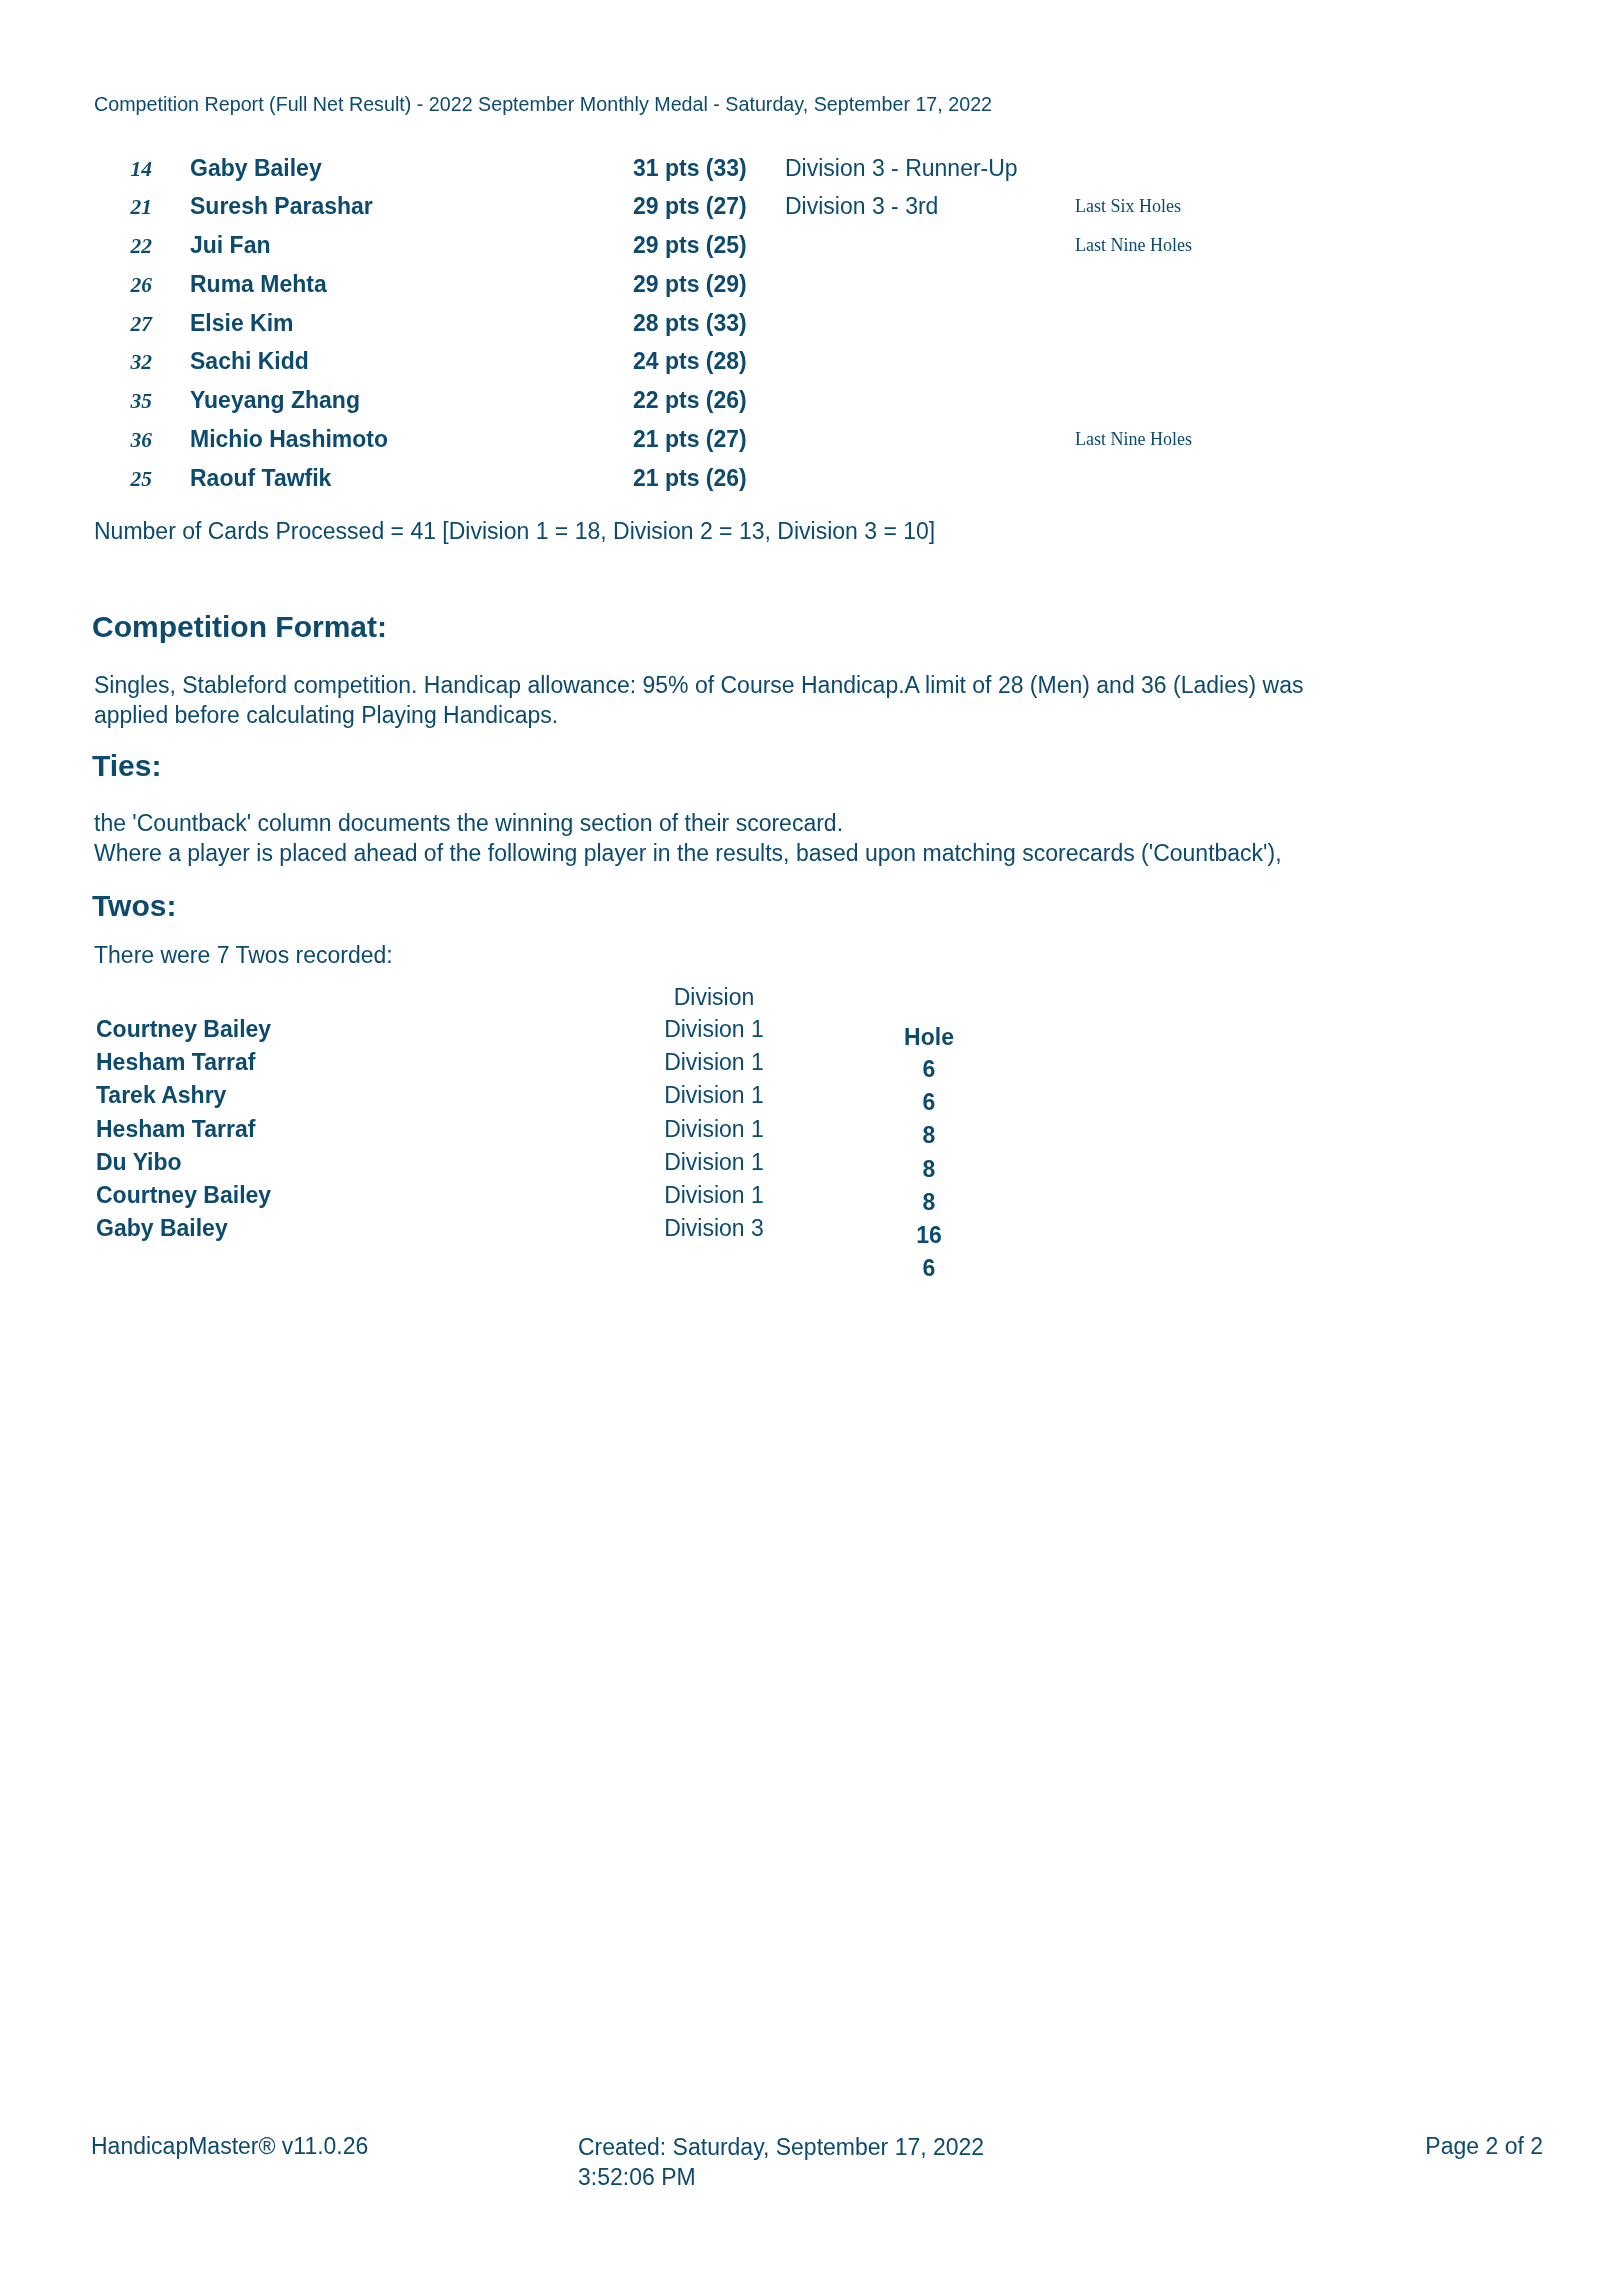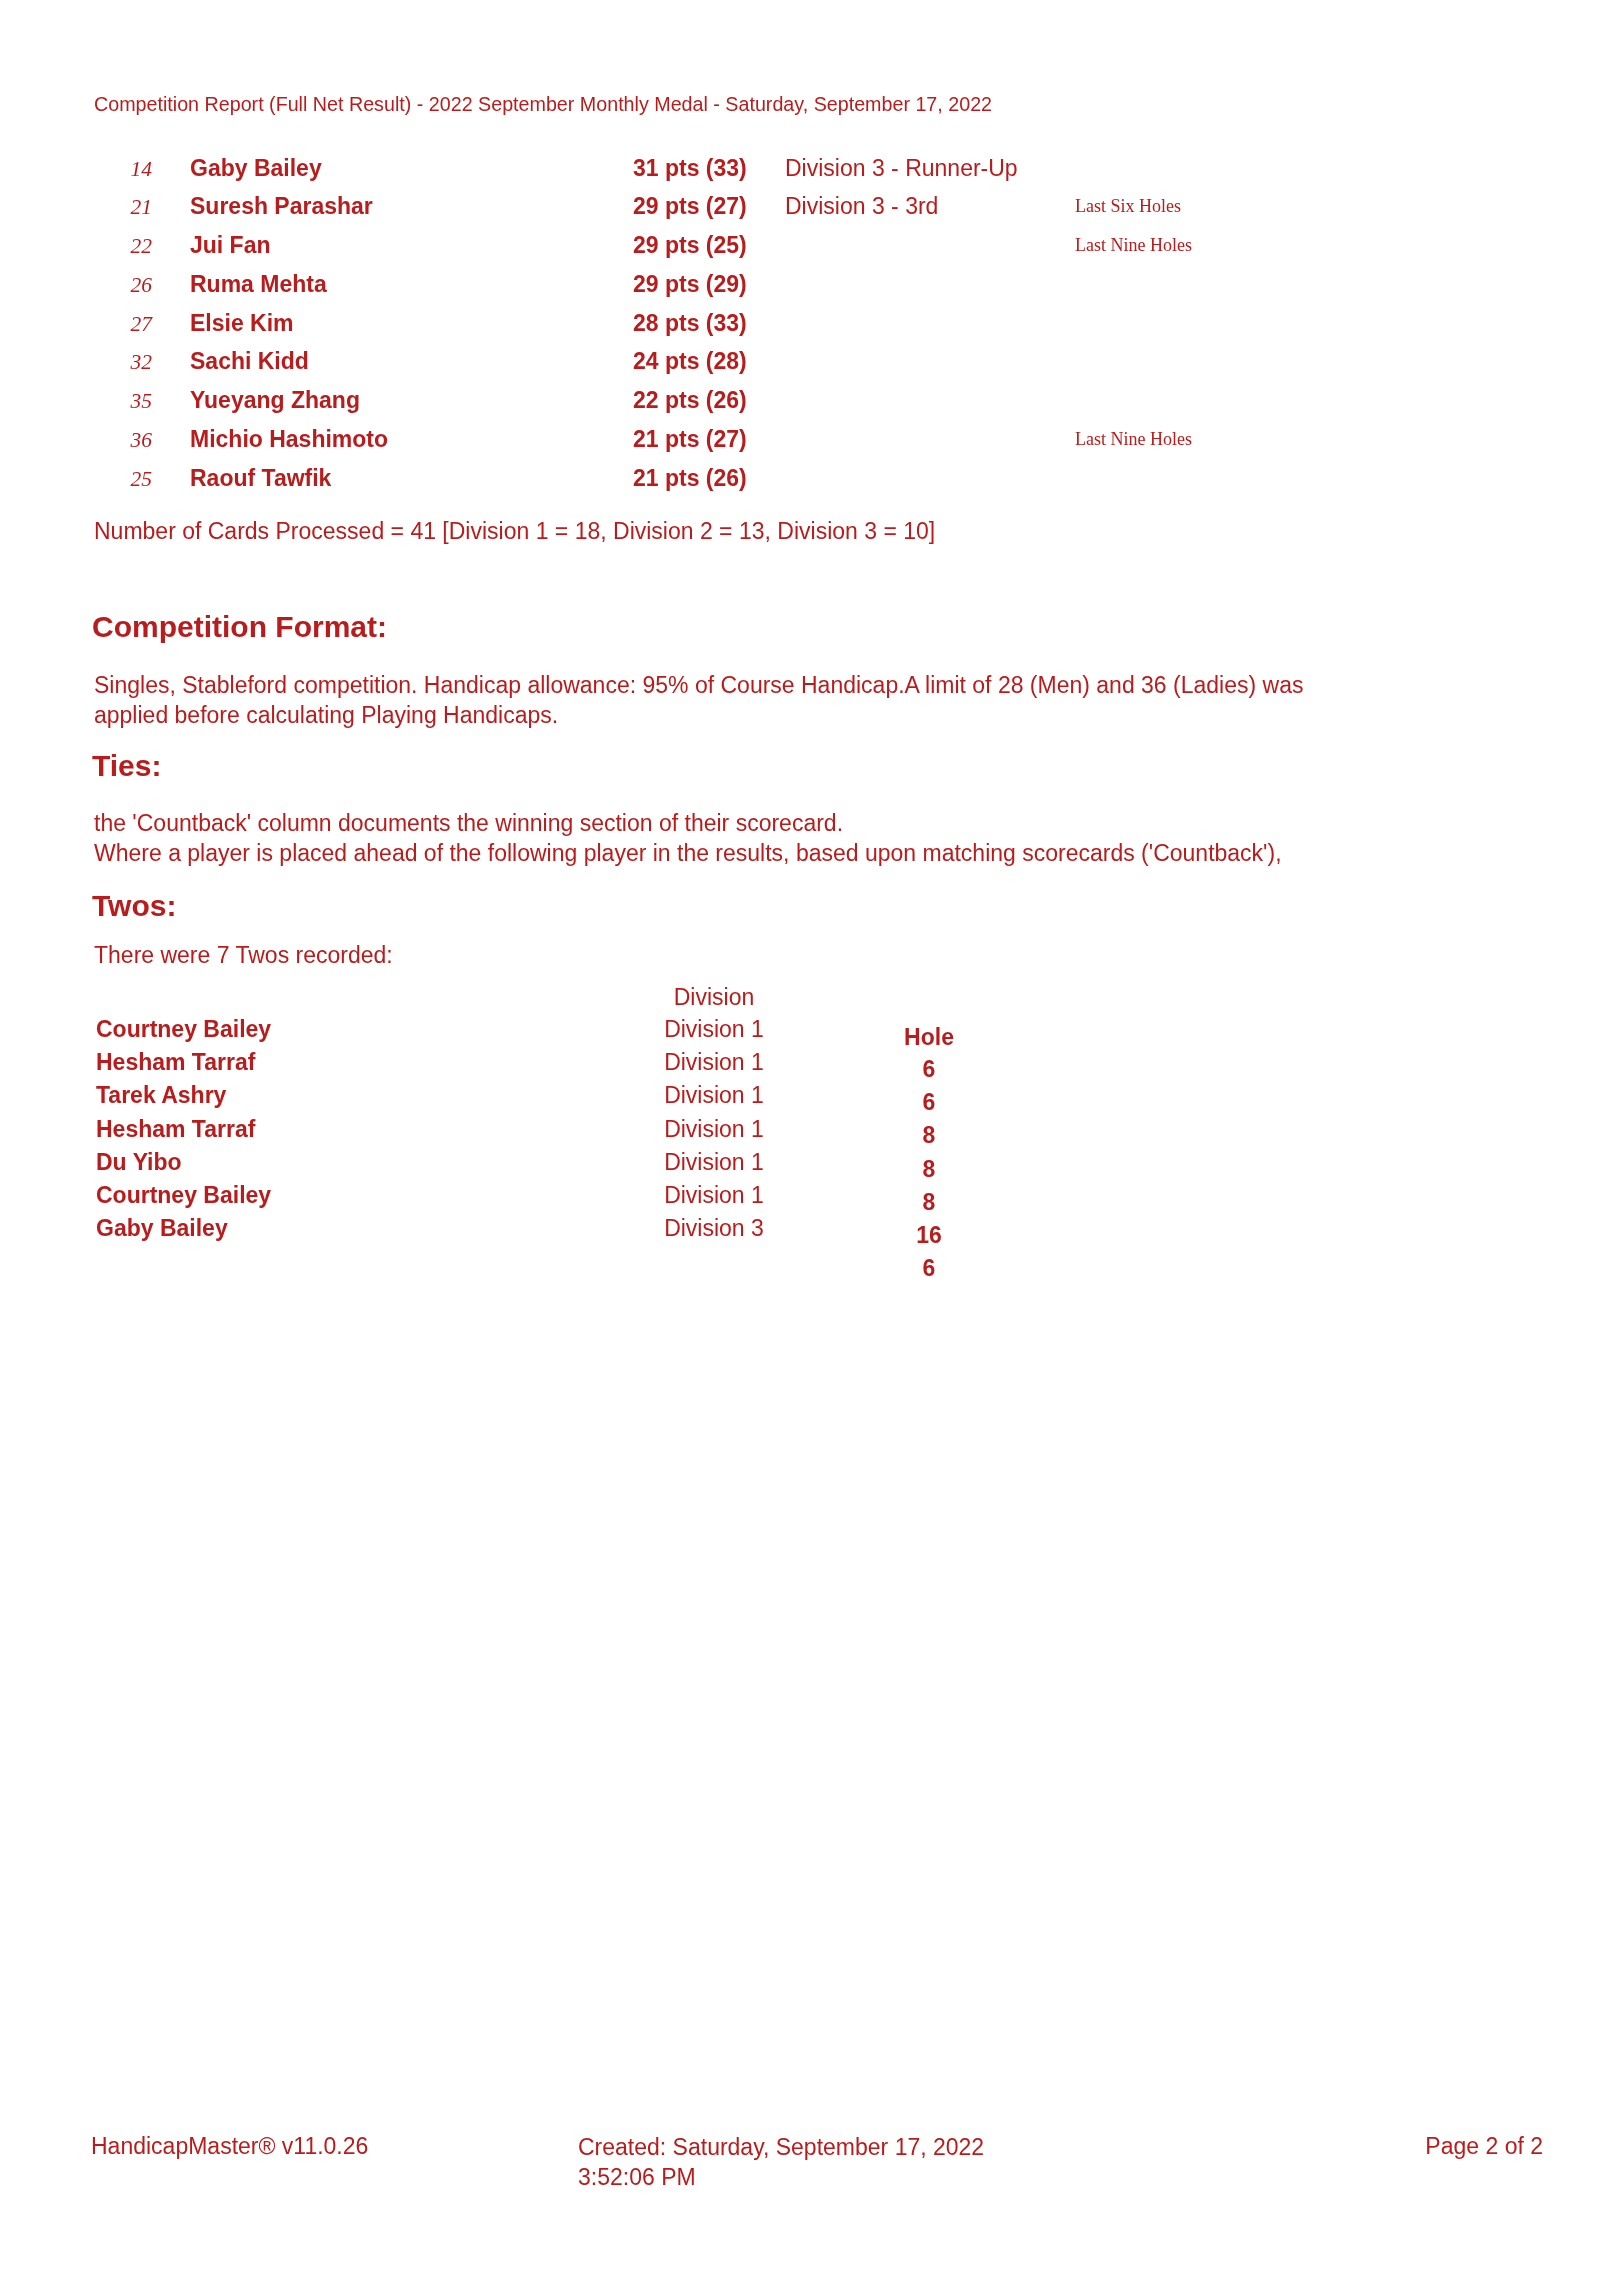--- a/index.html
+++ b/index.html
@@ -1,30 +1,30 @@
 <!DOCTYPE html>
 <html style="font-size:14.3px"><head>
 <meta charset="utf-8">
 <style>
   html,body{margin:0;padding:0;background:#e8e8e8;}
   .page{
     position:relative;
     width:1620px;height:2293px;
     background:#ffffff;
-    color:#b91c1c;
+    color:#0c4a6e;
     font-family:"Liberation Sans",sans-serif;
     font-size:23px;
     overflow:hidden;
   }
   .abs{position:absolute;white-space:nowrap;}
   .doc-title{left:94px;top:93px;font-size:19.7px;}
   
   .r-row{position:absolute;left:0;width:100%;height:39px;}
   .r-pos{position:absolute;left:94px;top:1.8px;width:58px;text-align:right;
-         font-family:"Liberation Serif",serif;font-style:italic;font-size:21.5px;font-weight:400;}
+         font-family:"Liberation Serif",serif;font-style:italic;font-size:21.5px;font-weight:700;}
   .r-name{position:absolute;left:190px;font-weight:700;}
   .r-pts{position:absolute;left:633px;font-weight:700;}
   .r-award{position:absolute;left:785px;font-weight:400;}
   .r-cb{position:absolute;left:1075px;top:2.7px;font-family:"Liberation Serif",serif;font-size:18px;}
   .summary{left:94px;top:518px;}
   .h1{position:absolute;left:92px;font-size:30px;font-weight:700;white-space:nowrap;}
   .para{position:absolute;left:94px;line-height:29.6px;white-space:nowrap;}
   
   .t-head{position:absolute;left:0;width:100%;height:33px;}
   .t-row{position:absolute;left:0;width:100%;height:33px;}

